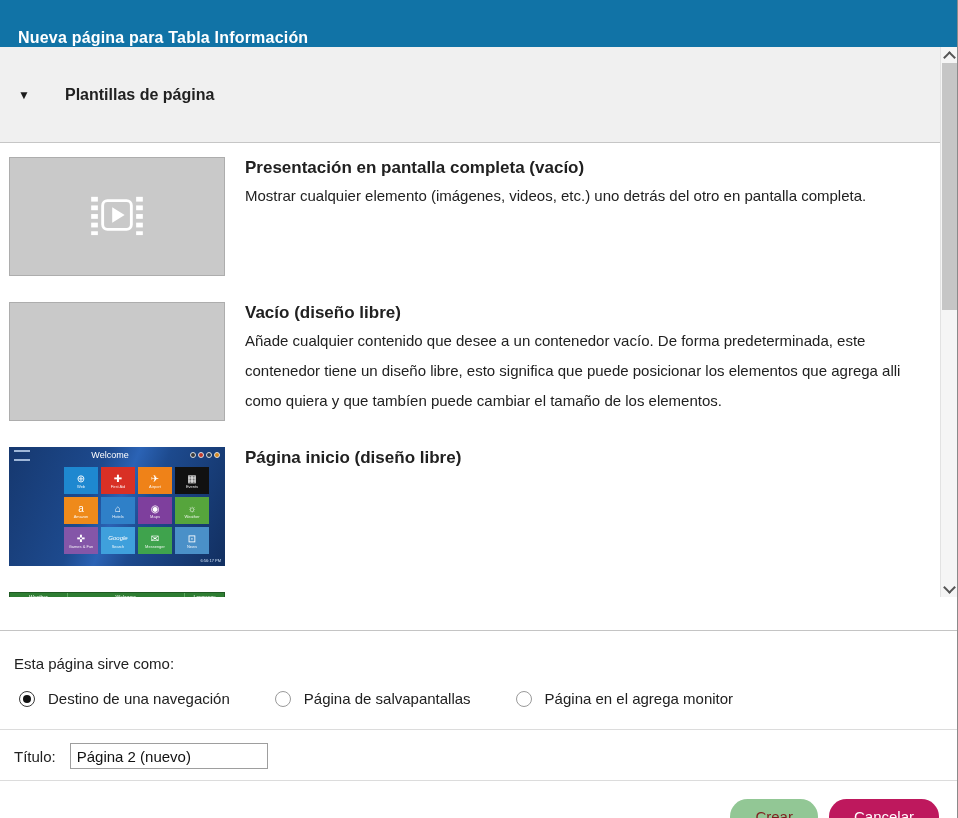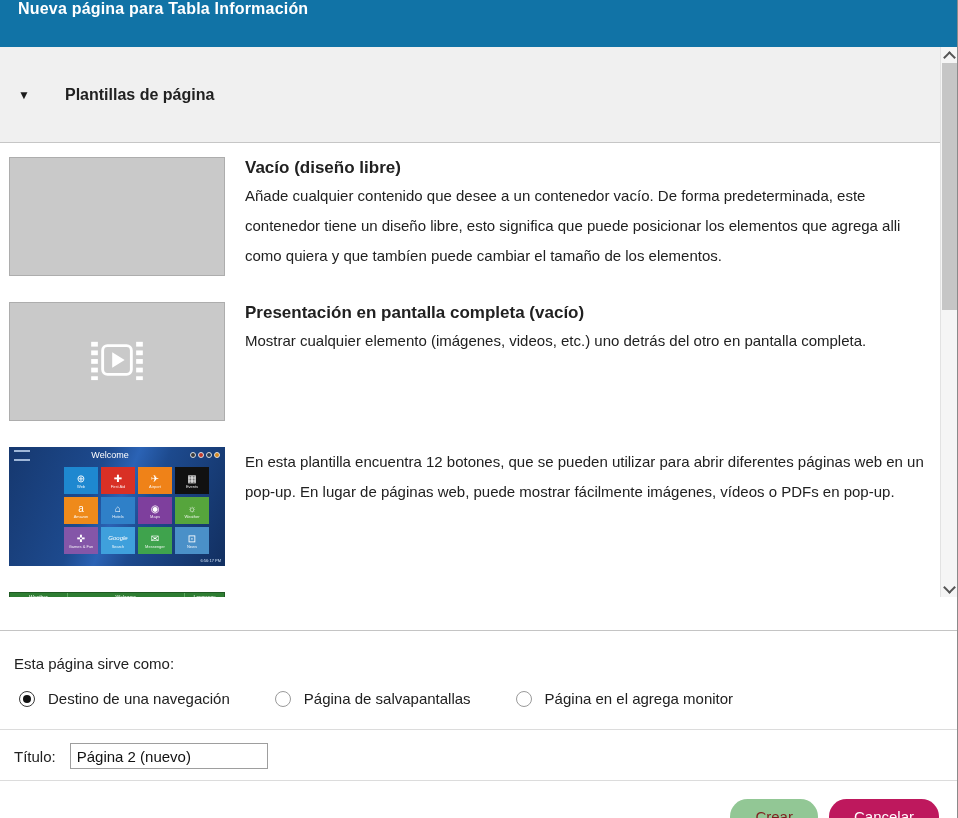--- a/index.html
+++ b/index.html
@@ -1,20 +1,20 @@
 <!DOCTYPE html>
 <html><head>
 <meta charset="utf-8">
 <style>
   html,body{margin:0;padding:0;background:#fff;}
   body{width:958px;height:818px;font-family:"Liberation Sans",sans-serif;color:#212121;position:relative;overflow:hidden;}
   .dialog{position:absolute;inset:0;background:#fff;border-right:1px solid #8a8a8a;box-sizing:border-box;}
 
   
-  .titlebar{height:47px;background:#1173A6;color:#fff;display:flex;align-items:flex-start;padding-left:18px;font-size:16px;font-weight:bold;letter-spacing:.2px;}
+  .titlebar{height:47px;background:#1173A6;color:#fff;display:flex;align-items:flex-end;padding-left:18px;font-size:16px;font-weight:bold;letter-spacing:.2px;}
 
   
   .section-head{height:96px;background:#F0F0F0;border-bottom:1px solid #C6C6C6;display:flex;align-items:center;padding-left:18px;margin-right:17px;box-sizing:border-box;}
   .collapse-arrow{font-size:12px;color:#1a1a1a;width:14px;}
   .section-label{font-size:16px;font-weight:bold;margin-left:33px;}
 
   
   .list-area{position:absolute;top:144px;left:0;right:17px;bottom:221px;background:#fff;overflow:hidden;padding-top:13px;box-sizing:border-box;}
   .item{display:flex;margin:0 0 26px 9px;}
   .thumb{width:216px;height:119px;flex:none;box-sizing:border-box;}
@@ -84,28 +84,20 @@
   </div>
 
   <div class="section-head">
     <span class="collapse-arrow">▼</span>
     <span class="section-label">Plantillas de página</span>
   </div>
 
   <div class="list-area">
 
     <div class="item">
-      <div class="thumb thumb-blank"></div>
-      <div class="item-text">
-        <div class="item-title">Vacío (diseño libre)</div>
-        <div class="item-desc">Añade cualquier contenido que desee a un contenedor vacío. De forma predeterminada, este contenedor tiene un diseño libre, esto significa que puede posicionar los elementos que agrega alli como quiera y que tambíen puede cambiar el tamaño de los elementos.</div>
-      </div>
-    </div>
-
-    <div class="item">
       <div class="thumb thumb-film">
         <span>
           <svg width="58" height="44" viewBox="0 0 60 46">
             <g fill="#fff">
               <rect x="3" y="4" width="7" height="5"></rect>
                 <rect x="3" y="13" width="7" height="5"></rect>
                 <rect x="3" y="22" width="7" height="5"></rect>
                 <rect x="3" y="31" width="7" height="5"></rect>
                 <rect x="3" y="40" width="7" height="4"></rect>
               <rect x="50" y="4" width="7" height="5"></rect>
@@ -119,20 +111,28 @@
           </svg>
         </span>
       </div>
       <div class="item-text">
         <div class="item-title">Presentación en pantalla completa (vacío)</div>
         <div class="item-desc">Mostrar cualquier elemento (imágenes, videos, etc.) uno detrás del otro en pantalla completa.</div>
       </div>
     </div>
 
     <div class="item">
+      <div class="thumb thumb-blank"></div>
+      <div class="item-text">
+        <div class="item-title">Vacío (diseño libre)</div>
+        <div class="item-desc">Añade cualquier contenido que desee a un contenedor vacío. De forma predeterminada, este contenedor tiene un diseño libre, esto significa que puede posicionar los elementos que agrega alli como quiera y que tambíen puede cambiar el tamaño de los elementos.</div>
+      </div>
+    </div>
+
+    <div class="item">
       <div class="thumb thumb-home">
         <div class="w-head">
           <div class="w-logo"></div>
           <div class="w-title">Welcome</div>
           <div class="w-flags">
             <span class="w-flag" style="background: rgb(59, 59, 59);"></span>
             <span class="w-flag" style="background: rgb(192, 57, 43);"></span>
             <span class="w-flag" style="background: rgb(44, 62, 80);"></span>
             <span class="w-flag" style="background: rgb(212, 136, 30);"></span>
           </div>
@@ -183,21 +183,21 @@
               <span class="w-lbl">Messenger</span>
             </div>
           <div class="w-tile" style="background: rgb(74, 144, 200);">
               <span class="w-ico">⊡</span>
               <span class="w-lbl">News</span>
             </div>
         </div>
         <div class="w-time">6:56:17 PM</div>
       </div>
       <div class="item-text">
-        <div class="item-desc">En esta plantilla encuentra 12 botones, que se pueden utilizar para abrir diferentes páginas web en un pop-up. En lugar de páginas web, puede mostrar fácilmente imágenes, vídeos o PDFs en pop-up.</div>
+        <div class="item-title">Página inicio (diseño libre)</div>
       </div>
     </div>
 
     <div class="item">
       <div class="thumb thumb-tabs">
         <div class="t-tab">Weather</div>
         <div class="t-tab">Welcome</div>
         <div class="t-tab">Language</div>
       </div>
     </div>

